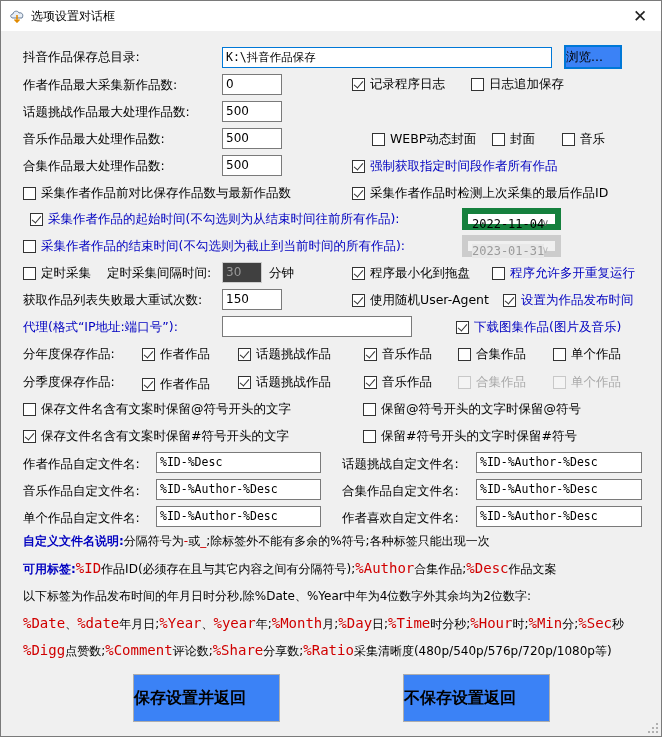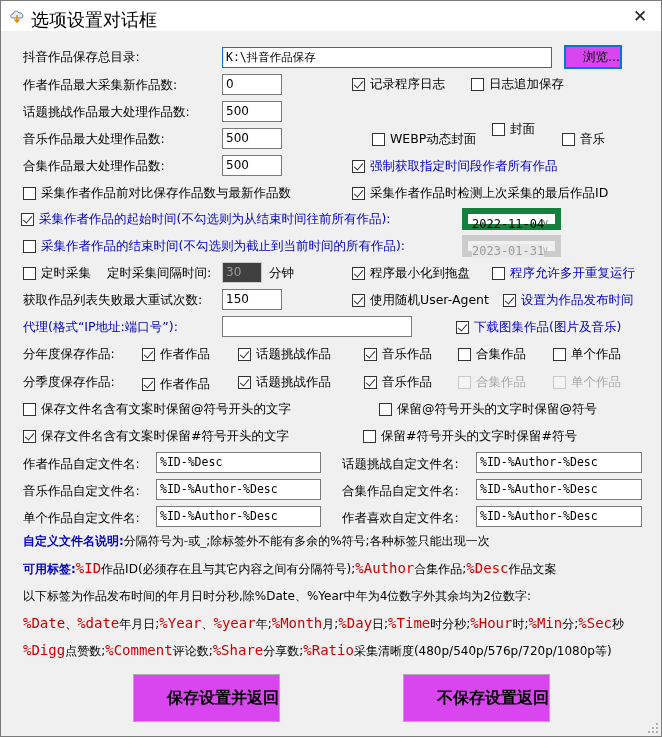--- a/index.html
+++ b/index.html
@@ -1,36 +1,36 @@
 <!DOCTYPE html>
 <html><head>
   <meta charset="utf-8">
   <style>
     * { box-sizing: border-box; margin: 0; padding: 0; }
     html, body { width: 662px; height: 737px; overflow: hidden; background: #ffffff; }
     body { font-family: "DejaVu Sans", "Liberation Sans", sans-serif; font-size: 12.5px; color: #000; position: relative; }
     .window { position: absolute; left: 0; top: 0; width: 662px; height: 737px; background: #f0f0f0; border: 1px solid #7a7a7a; }
     .titlebar { position: absolute; left: 0; top: 0; width: 660px; height: 30px; background: #ffffff; }
     .title-icon { position: absolute; left: 8px; top: 8px; width: 16px; height: 14px; }
-    .title-text { position: absolute; left: 30px; top: 7px; font-size: 18px; }
+    .title-text { position: absolute; left: 30px; top: 7px; font-size: 12px; }
     .close-btn { position: absolute; right: 6px; top: 2px; width: 30px; height: 26px; text-align: center; line-height: 26px; font-size: 17px; color: #222; cursor: pointer; }
     .abs { position: absolute; white-space: nowrap; }
     .lbl { font-size: 12.5px; line-height: 16px; }
     .blue { color: #0000c0; }
     .red { color: #d00000; }
     .input { position: absolute; height: 21px; background: #fff; border: 1px solid #7a7a7a; font-size: 12px; padding: 2px 3px; line-height: 15px; white-space: nowrap; overflow: hidden; }
     .input.mono { font-family: "DejaVu Sans Mono", "Liberation Mono", monospace; font-size: 11.5px; }
     .input.focus { border: 1px solid #0078d7; }
     .input.disabled { background: #404040; border-color: #cccccc; color: #9a9a9a; }
     .cb { position: absolute; display: flex; align-items: center; white-space: nowrap; font-size: 12.5px; line-height: 16px; cursor: pointer; }
     .box { width: 13px; height: 13px; border: 1px solid #333; background: #fff; margin-right: 5px; position: relative; flex: none; }
     .box.checked::after { content: ""; position: absolute; left: 3px; top: 0px; width: 4px; height: 8px; border: solid #333; border-width: 0 1.5px 1.5px 0; transform: rotate(40deg); }
     .cb.disabled { color: #a8a8a8; }
     .cb.disabled .box { border-color: #c8c8c8; background: #f4f4f4; }
-    .btn { position: absolute; background: #d946ef; border: 1px solid #adadad; text-align: right; cursor: pointer; }
+    .btn { position: absolute; background: #3b82f6; border: 1px solid #adadad; text-align: left; cursor: pointer; }
     .btn.browse { border: 2px solid #0078d7; font-size: 12.5px; line-height: 20px; }
     .btn.big { font-size: 16px; font-weight: bold; }
     .select { position: absolute; height: 22px; background: #fff; border: 6px solid #15803d; font-family: "DejaVu Sans Mono", "Liberation Mono", monospace; font-size: 12px; padding: 3px 4px; cursor: pointer; }
     .select .arrow { position: absolute; right: 6px; top: 3px; font-size: 10px; color: #666; font-family: "DejaVu Sans", sans-serif; }
     .select.disabled { background: #f0f0f0; border-color: #cccccc; color: #9a9a9a; }
     .select.disabled .val { background: #e8e8e8; }
     .select.disabled .arrow { color: #bbb; }
     .note { position: absolute; white-space: nowrap; font-size: 12px; line-height: 16px; }
     .note .tag { color: #d00000; font-family: "DejaVu Sans Mono", "Liberation Mono", monospace; font-size: 14px; }
     .note b { font-weight: bold; color: #0000c0; }
@@ -68,21 +68,21 @@
 
   <span class="abs lbl" style="left:22px;top:103px;">话题挑战作品最大处理作品数:</span>
   <div class="input" style="left:221px;top:100px;width:60px;">500</div>
 
   <span class="abs lbl" style="left:22px;top:130px;">音乐作品最大处理作品数:</span>
   <div class="input" style="left:221px;top:127px;width:60px;">500</div>
   <div class="cb" style="left:371px;top:130px;">
     <span class="box"></span>
     <span>WEBP动态封面</span>
   </div>
-  <div class="cb" style="left:491px;top:120px;">
+  <div class="cb" style="left:491px;top:130px;">
     <span class="box"></span>
     <span>封面</span>
   </div>
   <div class="cb" style="left:561px;top:130px;">
     <span class="box"></span>
     <span>音乐</span>
   </div>
 
   <span class="abs lbl" style="left:22px;top:157px;">合集作品最大处理作品数:</span>
   <div class="input" style="left:221px;top:154px;width:60px;">500</div>
@@ -93,21 +93,21 @@
 
   <div class="cb" style="left:22px;top:184px;">
     <span class="box"></span>
     <span>采集作者作品前对比保存作品数与最新作品数</span>
   </div>
   <div class="cb" style="left:351px;top:184px;">
     <span class="box checked"></span>
     <span>采集作者作品时检测上次采集的最后作品ID</span>
   </div>
 
-  <div class="cb blue" style="left:20px;top:210px;">
+  <div class="cb blue" style="left:29px;top:210px;">
     <span class="box checked"></span>
     <span>采集作者作品的起始时间(不勾选则为从结束时间往前所有作品):</span>
   </div>
   <div class="select" style="left:461px;top:207px;width:99px;">
     <span class="val">2022-11-04</span>
     <span class="arrow">∨</span>
   </div>
 
   <div class="cb blue" style="left:22px;top:237px;">
     <span class="box"></span>
@@ -193,21 +193,21 @@
   </div>
   <div class="cb disabled" style="left:552px;top:373px;">
     <span class="box"></span>
     <span>单个作品</span>
   </div>
 
   <div class="cb" style="left:22px;top:400px;">
     <span class="box"></span>
     <span>保存文件名含有文案时保留@符号开头的文字</span>
   </div>
-  <div class="cb" style="left:378px;top:400px;text-align:center;">
+  <div class="cb" style="left:362px;top:400px;text-align:center;">
     <span class="box"></span>
     <span>保留@符号开头的文字时保留@符号</span>
   </div>
   <div class="cb" style="left:22px;top:427px;">
     <span class="box checked"></span>
     <span>保存文件名含有文案时保留#符号开头的文字</span>
   </div>
   <div class="cb" style="left:362px;top:427px;">
     <span class="box"></span>
     <span>保留#符号开头的文字时保留#符号</span>

